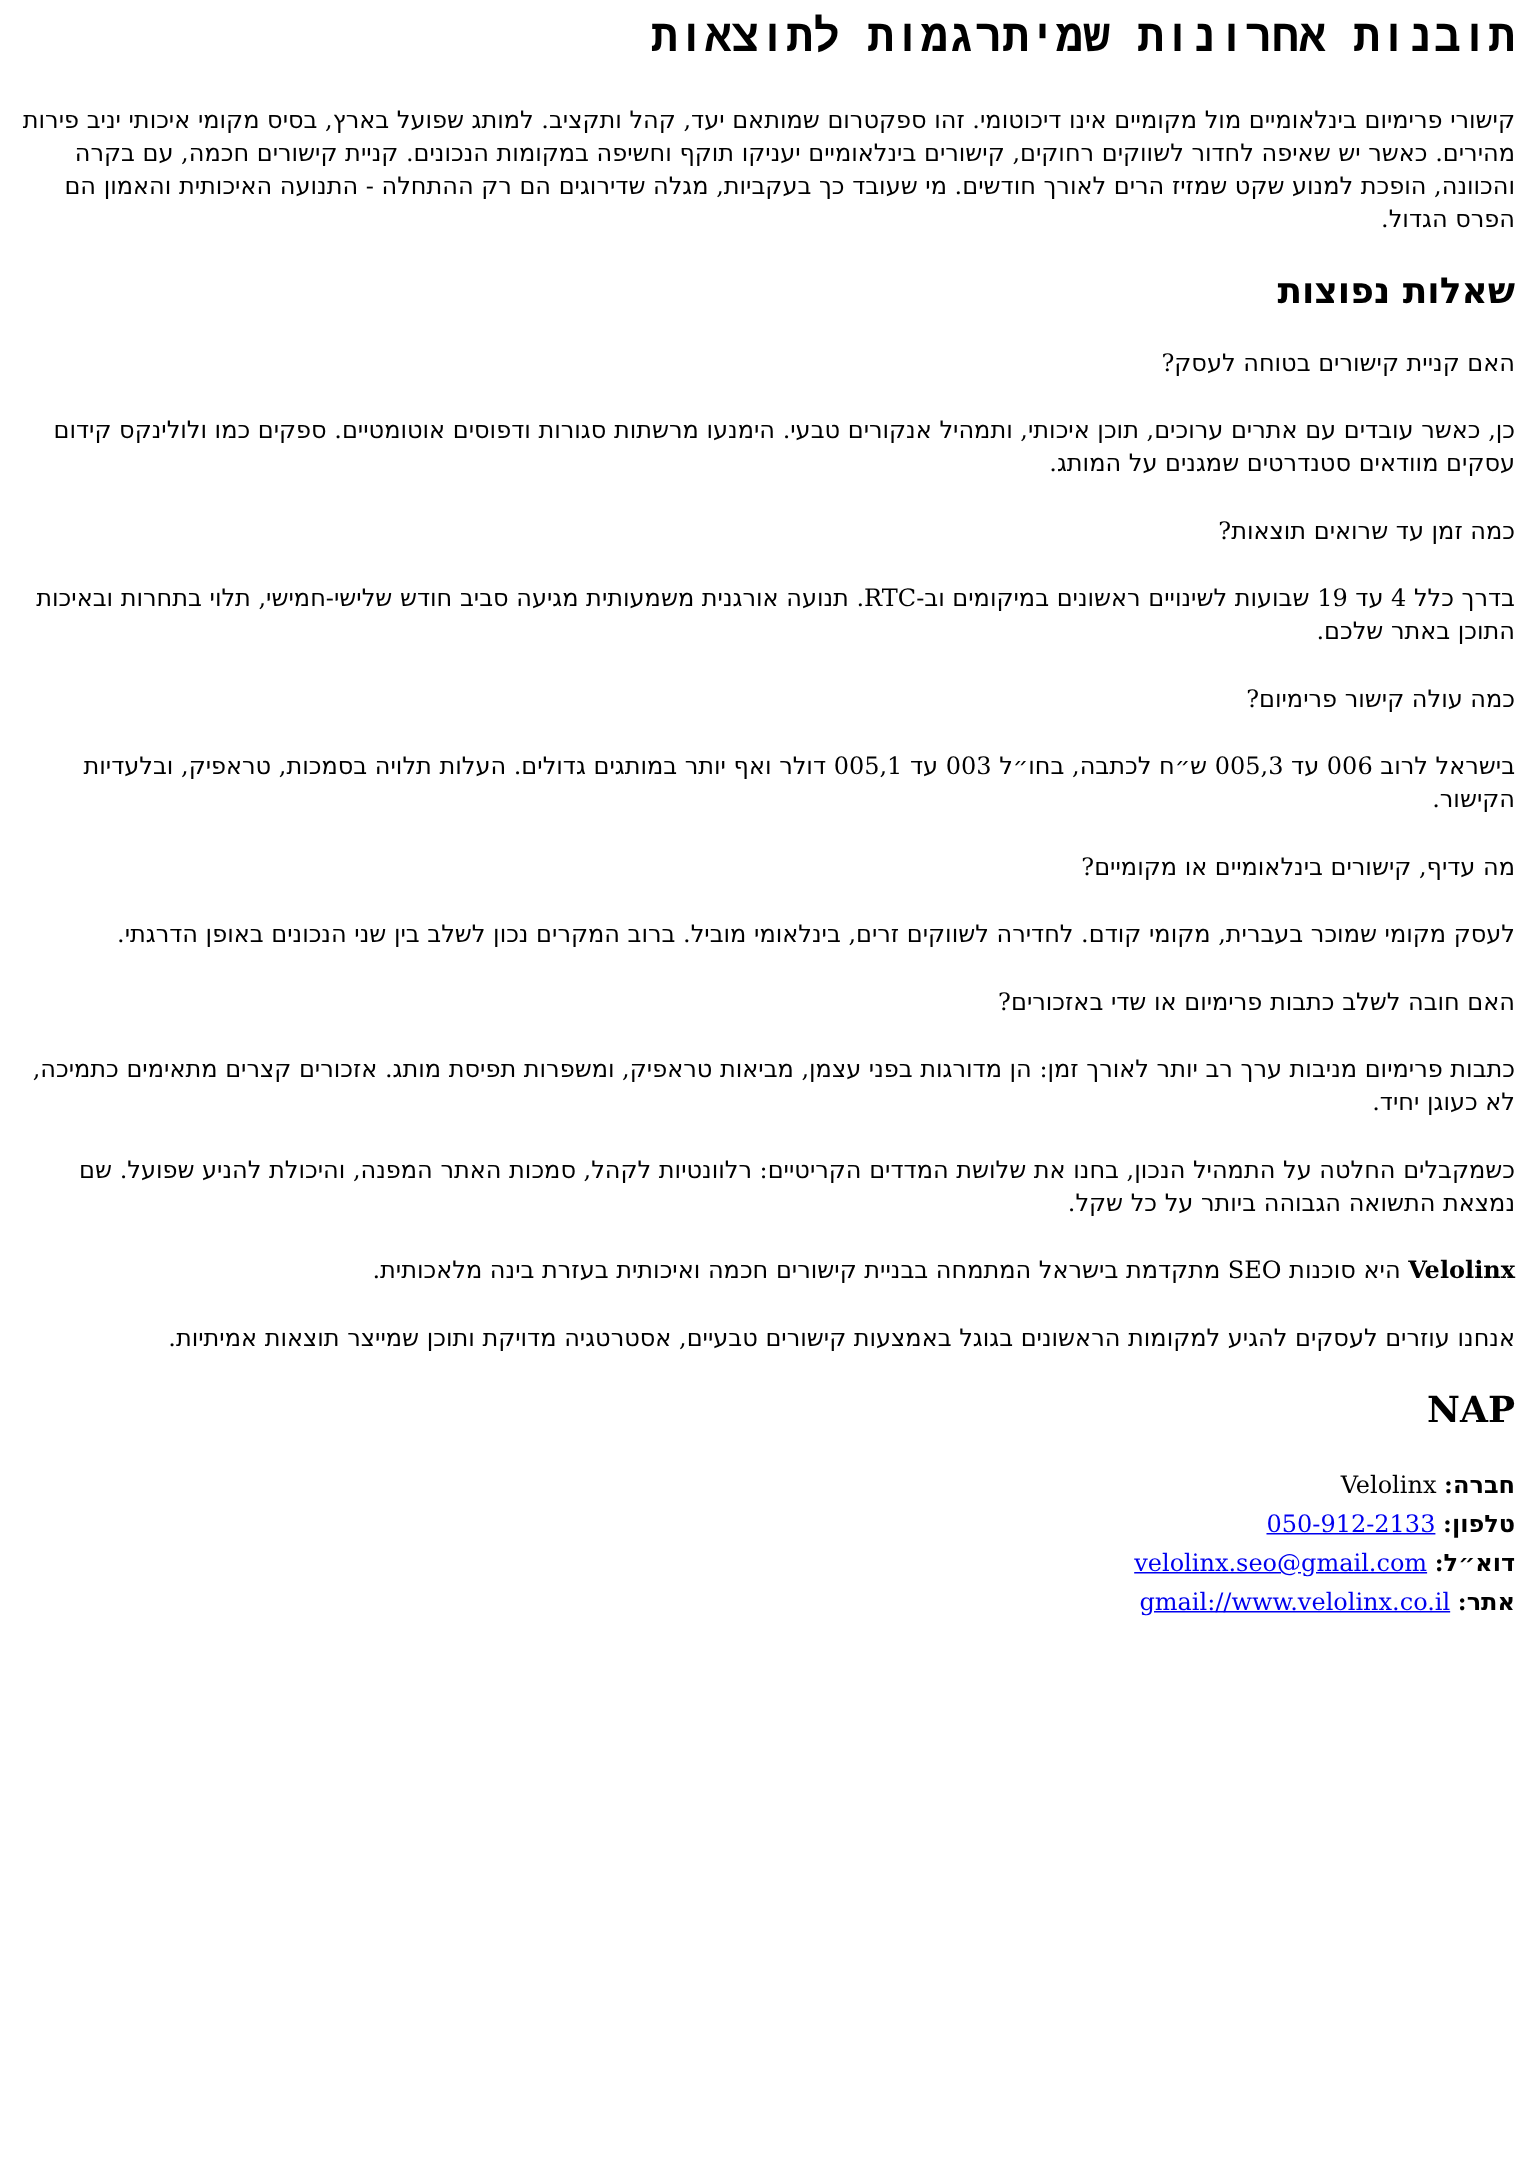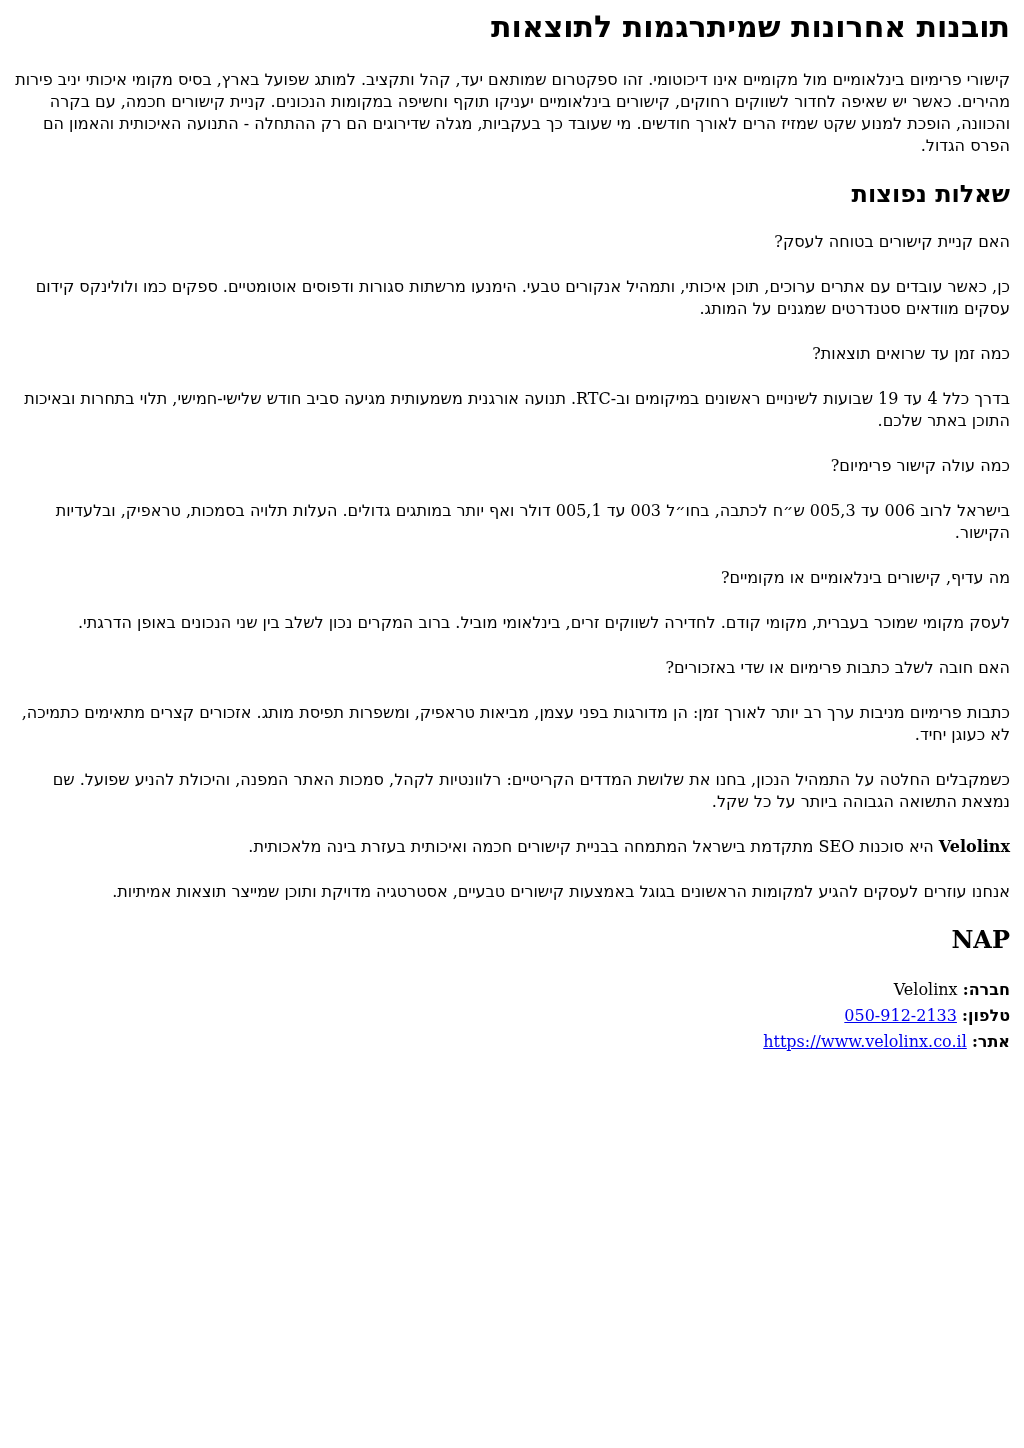--- a/index.html
+++ b/index.html
@@ -17,20 +17,21 @@
     font-size: 16px;
     direction: rtl;
     text-align: right;
     overflow: hidden;
   }
   h1.doc-title {
     font-size: 30px;
     line-height: 36px;
     font-weight: bold;
     margin: 4px 0 24px 0;
+    font-family: Liberation Mono, monospace;
   }
   h2.section-heading {
     font-size: 24px;
     line-height: 28px;
     font-weight: bold;
     margin: 0 0 23px 0;
   }
   p.para {
     margin: 0 0 23px 0;
     line-height: 22px;
@@ -87,16 +88,20 @@
 <div class="nap-block">
   <div class="nap-line">
     <span class="nap-label">חברה:</span>
     <span>Velolinx</span>
   </div>
   <div class="nap-line">
     <span class="nap-label">טלפון:</span>
     <a class="doc-link" href="#">050-912-2133</a>
   </div>
   <div class="nap-line">
+    <span class="nap-label">דוא״ל:</span>
+    <a class="doc-link" href="#">velolinx.seo@gmail.com</a>
+  </div>
+  <div class="nap-line">
     <span class="nap-label">אתר:</span>
-    <a class="doc-link" href="#">https://www.velolinx.co.il</a>
+    <a class="doc-link" href="#">gmail://www.velolinx.co.il</a>
   </div>
 </div>
 
 </body></html>

